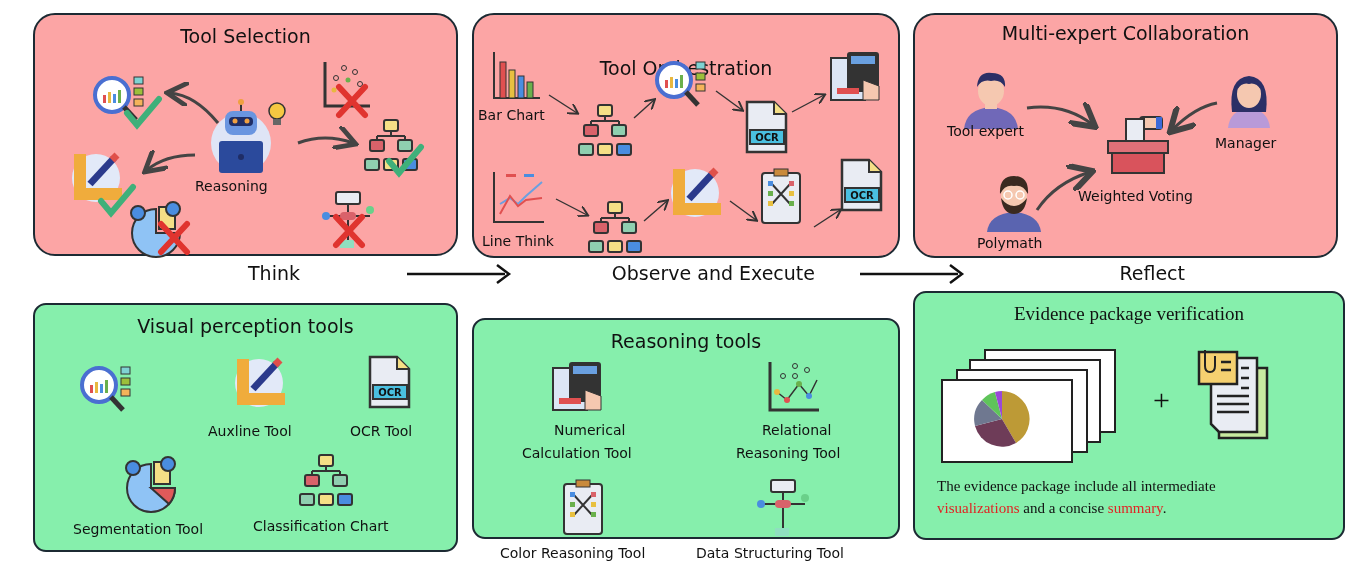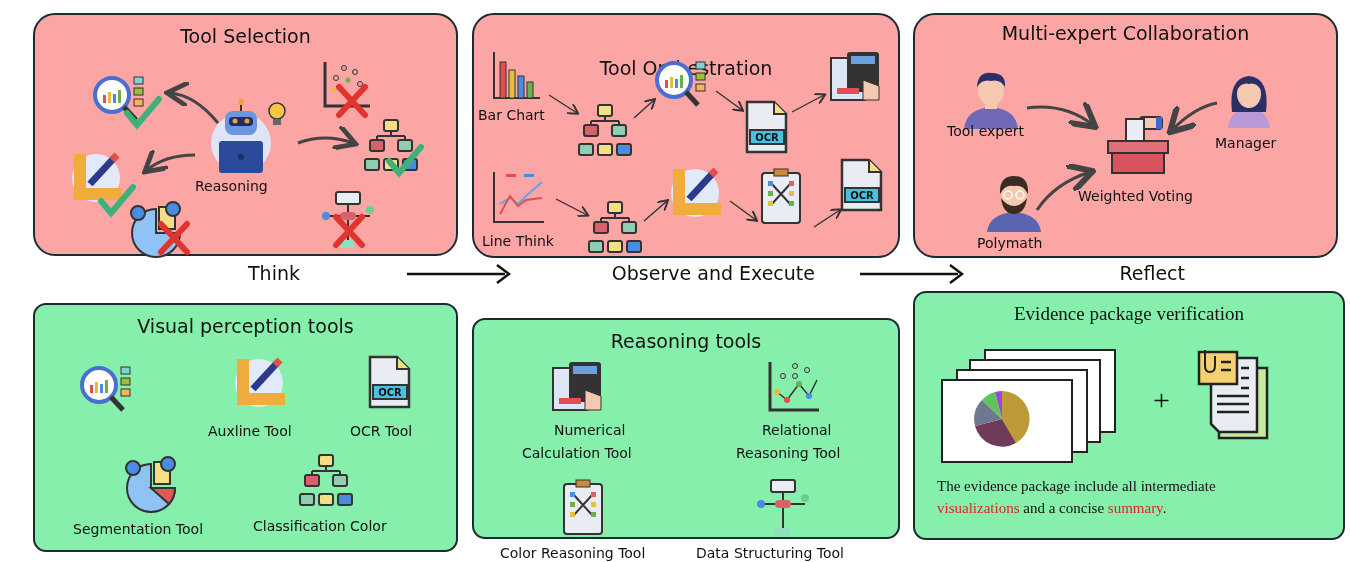--- a/index.html
+++ b/index.html
@@ -337,21 +337,21 @@
 
   <svg class="ico" style="left:265px;top:148px" width="55" height="55">
     <rect x="19" y="2" width="14" height="11" rx="2" fill="#f5df86" stroke="#333" stroke-width="2"></rect>
       <path d="M26 13 V18 M12 18 H40 M12 18 V22 M40 18 V22" stroke="#333" stroke-width="2"></path>
       <rect x="5" y="22" width="14" height="11" rx="2" fill="#d9626a" stroke="#333" stroke-width="2"></rect>
       <rect x="33" y="22" width="14" height="11" rx="2" fill="#8fcfb0" stroke="#333" stroke-width="2"></rect>
       <rect x="0" y="41" width="14" height="11" rx="2" fill="#8fcfb0" stroke="#333" stroke-width="2"></rect>
       <rect x="19" y="41" width="14" height="11" rx="2" fill="#f5df86" stroke="#333" stroke-width="2"></rect>
       <rect x="38" y="41" width="14" height="11" rx="2" fill="#4a8de0" stroke="#333" stroke-width="2"></rect>
   </svg>
-  <div class="lbl" style="left:218px;top:213px;">Classification Color</div>
+  <div class="lbl" style="left:218px;top:213px;">Classification Chart</div>
 </div>
 
 <div class="panel cream" style="left:472px;top:303px;width:428px;height:221px;margin-top:15px;">
   <div class="ptitle" style="top:10px;">Reasoning tools</div>
 
   <svg class="ico" style="left:77px;top:40px" width="55" height="55">
     <rect x="2" y="8" width="34" height="42" fill="#dce6f5" stroke="#333" stroke-width="2"></rect>
       <rect x="18" y="2" width="32" height="40" rx="3" fill="#333"></rect>
       <rect x="22" y="6" width="24" height="8" fill="#6aa0e0"></rect>
       <rect x="8" y="38" width="22" height="6" fill="#e05050"></rect>

